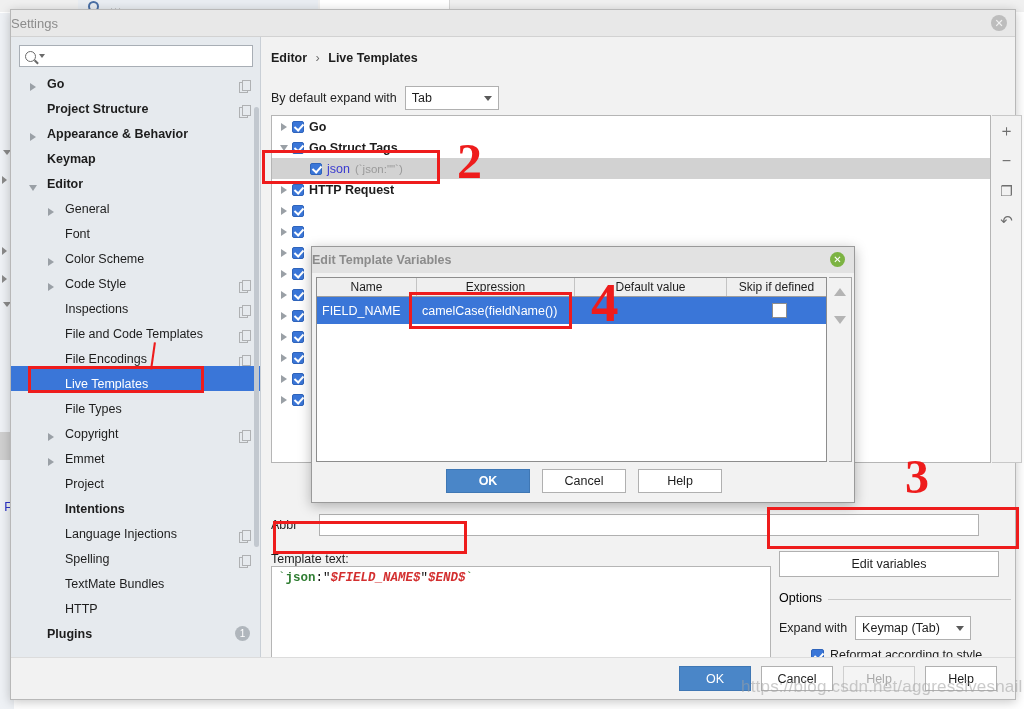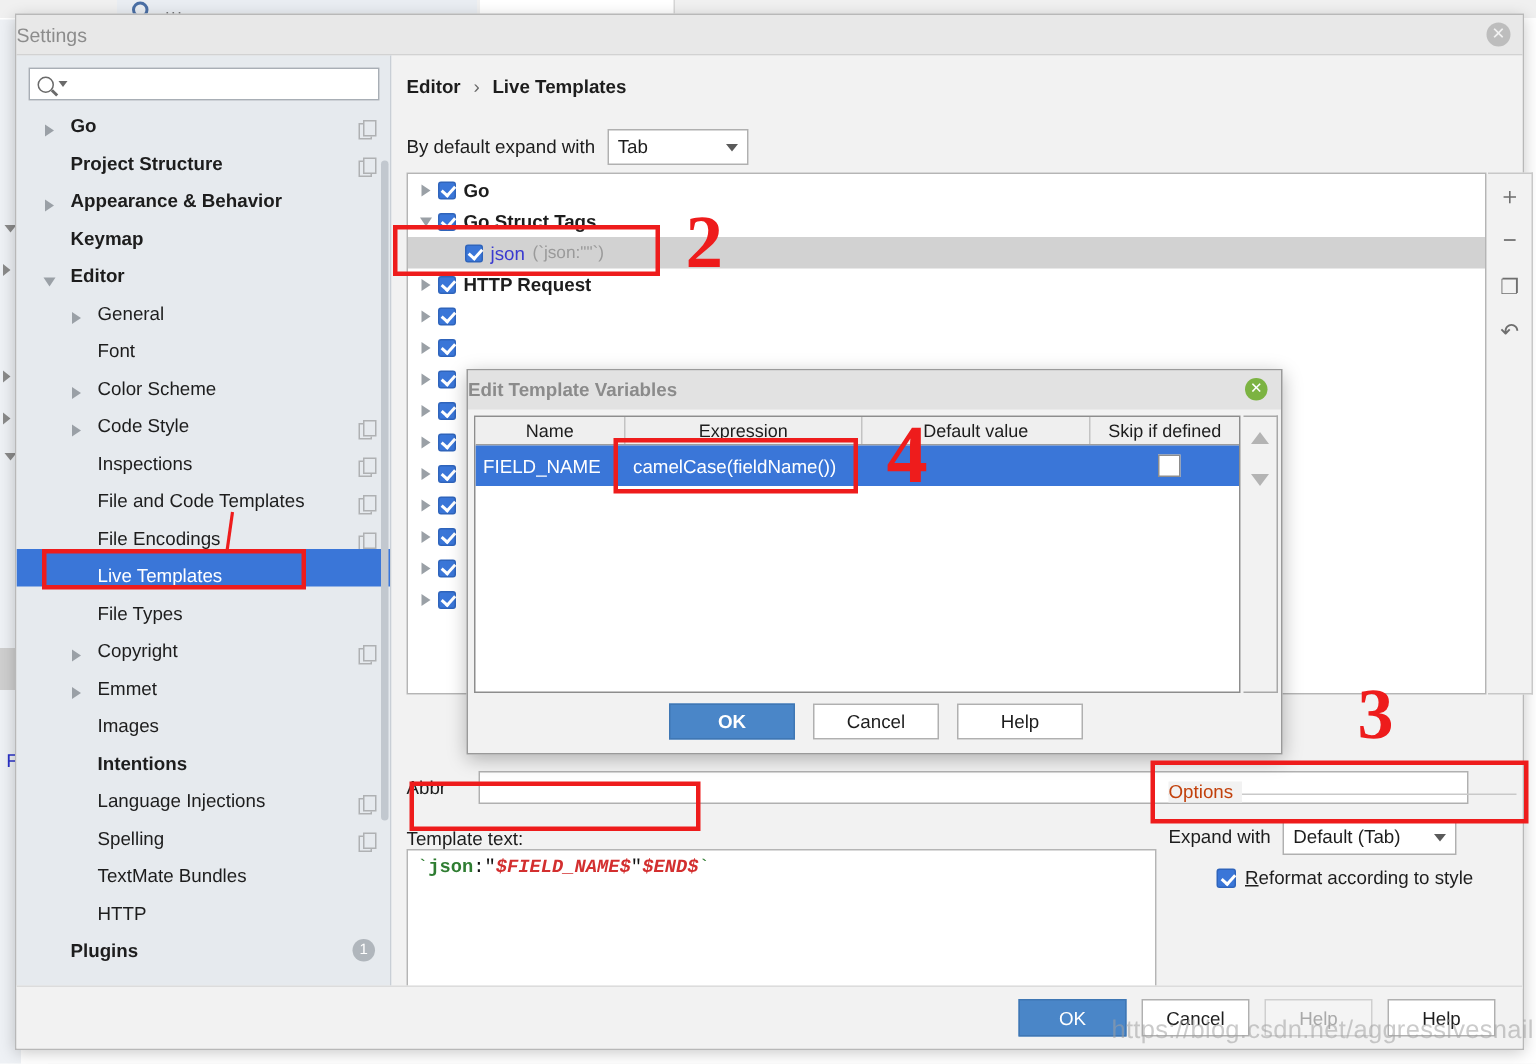--- a/index.html
+++ b/index.html
@@ -131,21 +131,21 @@
   #applicable-caret { width:0;height:0;border-top:4px solid #3b6bb5;border-left:3px solid transparent;border-right:3px solid transparent; margin-left:5px; }
 
   
   #opt-col { position:absolute; left:518px; top:470px; width:232px; }
   .btn {
     background:#ffffff; border:1px solid #b0b0b0; height:24px; font-size:12.5px;
     display:flex; align-items:center; justify-content:center; cursor:pointer; color:#1d1d1d;
   }
   #edit-variables-btn { width:220px; height:26px; margin-top:44px; }
   #options-group { margin-top:22px; position:relative; }
-  #options-legend { position:absolute; left:0; top:-8px; background:#f2f2f2; padding-right:6px; font-size:12.5px; color:#c2410c; }
+  #options-legend { position:absolute; left:0; top:-8px; background:#f2f2f2; padding-right:6px; font-size:12.5px; color:#000000; }
   #options-rule { border-top:1px solid #c9c9c9; margin-top:0px; }
   #expandwith-row { display:flex; align-items:center; margin-top:16px; }
   #expandwith-label { font-size:12.5px; margin-right:8px; }
   #reformat-row { display:flex; align-items:center; margin-top:8px; margin-left:32px; }
   #reformat-cb { width:13px;height:13px;background:#3a76d8;border:1px solid #2f64bb;border-radius:2px;position:relative;margin-right:6px; flex:0 0 13px; }
   #reformat-cb:after{ content:""; position:absolute; left:3.5px; top:1px; width:4px;height:7px;border:solid #fff;border-width:0 2px 2px 0; transform:rotate(42deg); }
   #reformat-label { font-size:12.5px; }
   #reformat-label u { text-decoration:underline; }
 
   
@@ -328,21 +328,21 @@
           </div>
           <div class="nav-item">
             <span class="tw" style="margin-left: 32px;">
               <span class="tw-right"></span>
             </span>
             <span class="nav-label" style="margin-left: 6px;">Emmet</span>
             <span class="nav-spacer"></span>
           </div>
           <div class="nav-item">
             <span class="tw" style="margin-left: 32px;"></span>
-            <span class="nav-label" style="margin-left: 6px;">Images</span>
+            <span class="nav-label" style="margin-left: 6px;">Project</span>
             <span class="nav-spacer"></span>
           </div>
           <div class="nav-item">
             <span class="tw" style="margin-left: 32px;"></span>
             <span class="nav-label" style="margin-left: 6px; font-weight: bold;">Intentions</span>
             <span class="nav-spacer"></span>
           </div>
           <div class="nav-item">
             <span class="tw" style="margin-left: 32px;"></span>
             <span class="nav-label" style="margin-left: 6px;">Language Injections</span>
@@ -514,29 +514,30 @@
       <div id="tpltext-label">Template text:</div>
       <div id="tpltext-area"><span class="tok-tick">`</span><span class="tok-key">json</span><span class="tok-punct">:</span><span class="tok-punct">"</span><span class="tok-var">$FIELD_NAME$</span><span class="tok-punct">"</span><span class="tok-var">$END$</span><span class="tok-tick">`</span></div>
 
       <div id="applicable-row">
         <span>Applicable in Go: tag.</span>
         <span id="applicable-change">Change</span>
         <span id="applicable-caret"></span>
       </div>
 
       <div id="opt-col">
+        <div class="btn" id="edit-variables-btn">Edit variables</div>
 
         <div id="options-group">
           <div id="options-rule"></div>
           <div id="options-legend">Options</div>
 
           <div id="expandwith-row">
             <span id="expandwith-label">Expand with</span>
             <div class="combo" style="width:116px;">
-              <span class="combo-val">Default (Tab)</span>
+              <span class="combo-val">Keymap (Tab)</span>
               <span class="combo-arrow"></span>
             </div>
           </div>
 
           <div id="reformat-row">
             <span id="reformat-cb"></span>
             <span id="reformat-label"><u>R</u><span>eformat according to style</span></span>
           </div>
         </div>
       </div>

